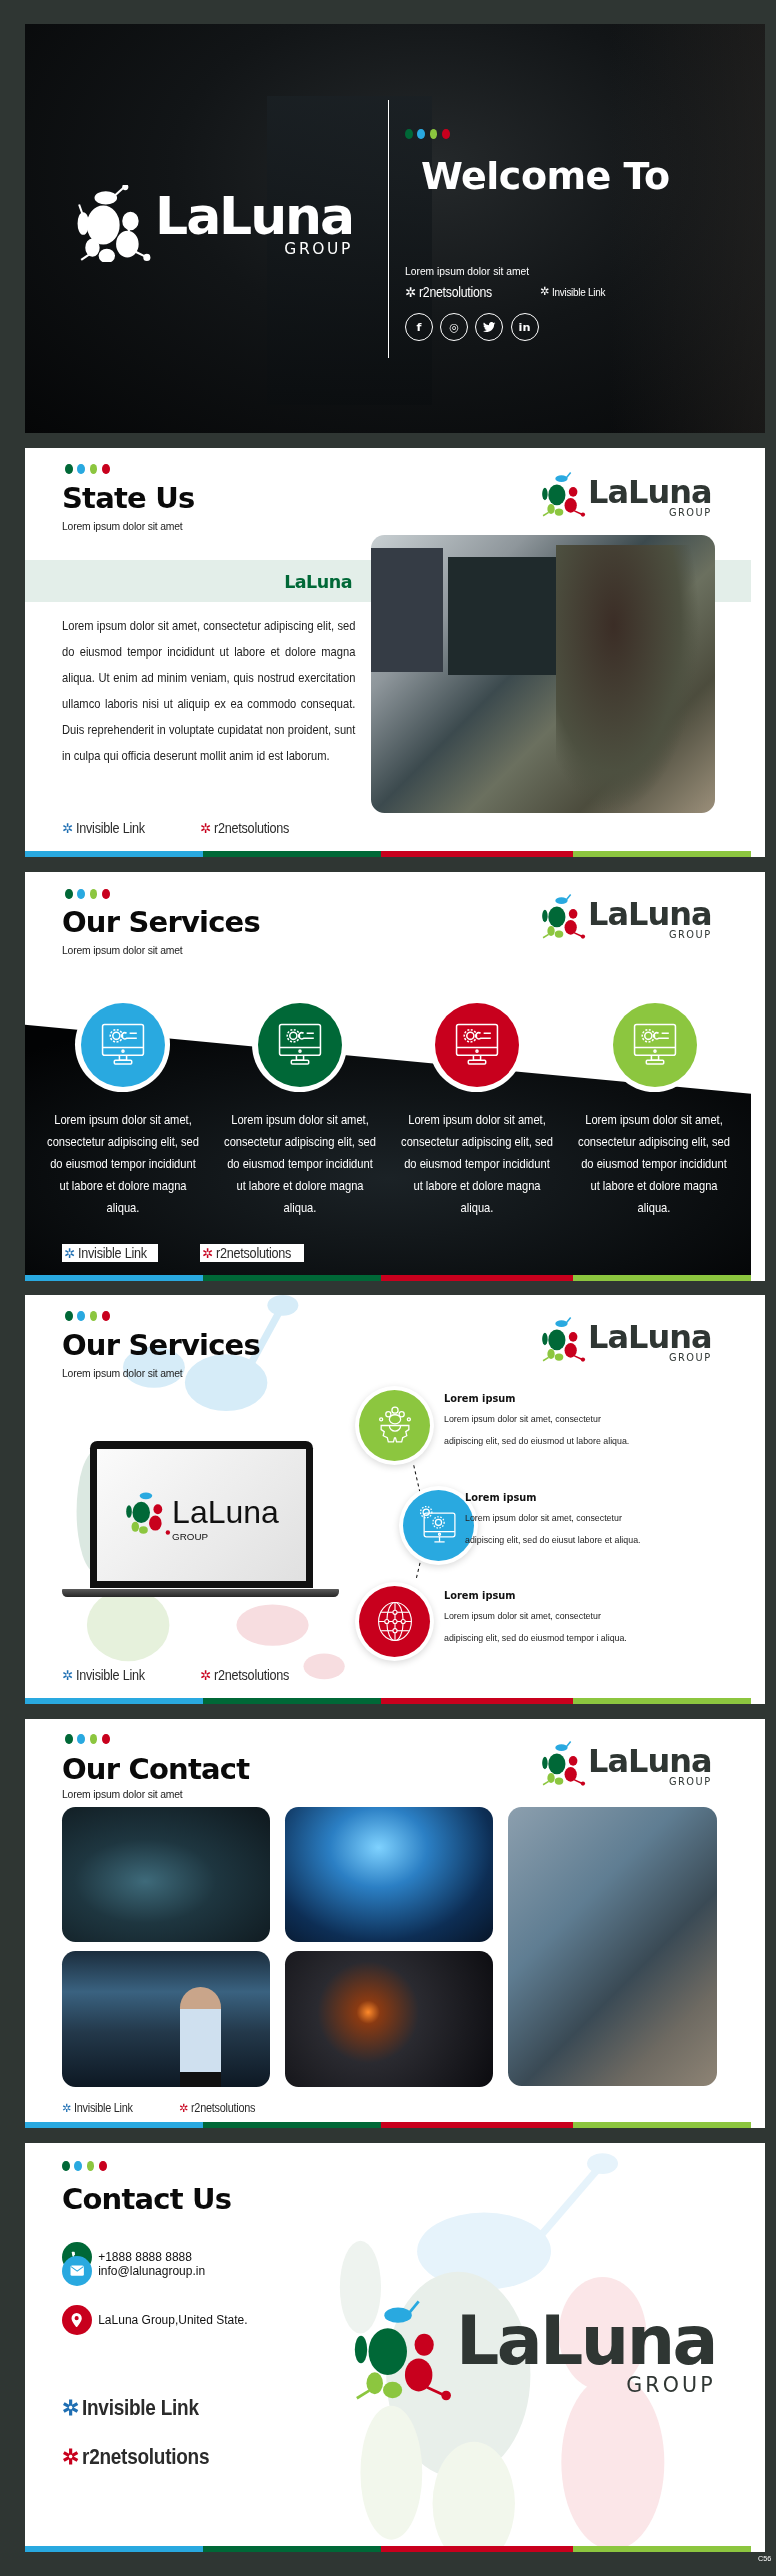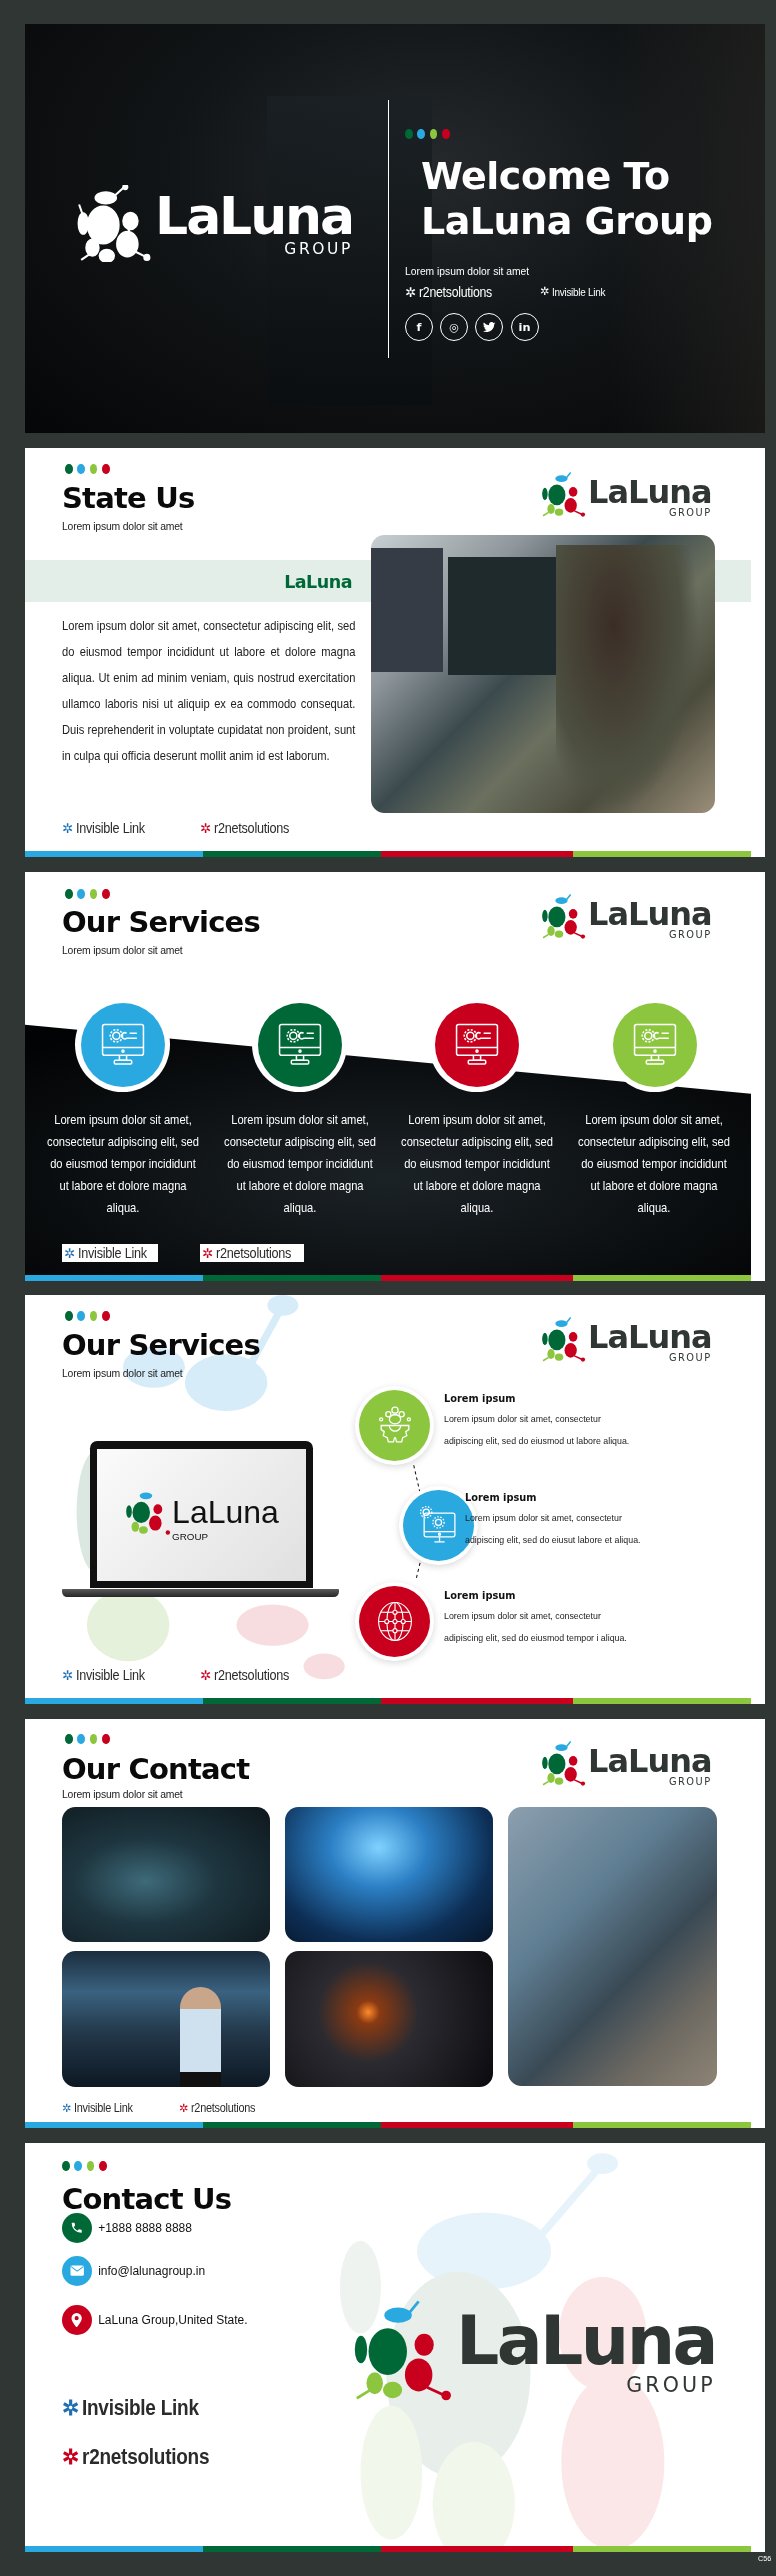--- a/index.html
+++ b/index.html
@@ -64,21 +64,20 @@
 
   <div class="dots" style="left:380px;top:105px;">
     <span style="background:#006837"></span>
     <span style="background:#29a9e0"></span>
     <span style="background:#8cc63f"></span>
     <span style="background:#c8001d"></span>
   </div>
 
   <div style="position:absolute;left:396px;top:130px;color:#fff;font-family:'DejaVu Sans',sans-serif;font-weight:bold;font-size:38px;line-height:45px;letter-spacing:-0.5px;">
     <div>Welcome To</div>
-    <div>LaLuna Group</div>
   </div>
 
   <div style="position:absolute;left:380px;top:242px;color:#fff;font-size:10.3px;">Lorem ipsum dolor sit amet</div>
 
   <div class="mini-logo" style="left:380px;top:260px;color:#fff;font-size:14px;">
     <span style="font-size:13.4px;">✲</span>
     <span class="t">r2netsolutions</span>
   </div>
   <div class="mini-logo" style="left:515px;top:261px;color:#fff;font-size:11.3px;">
     <span style="font-size:11.3px;">✲</span>
@@ -502,21 +501,21 @@
   </svg>
 
   <div class="dots" style="left:37px;top:18px;">
     <span style="background:#006837"></span>
     <span style="background:#29a9e0"></span>
     <span style="background:#8cc63f"></span>
     <span style="background:#c8001d"></span>
   </div>
   <div class="h1" style="left:37px;top:42px;">Contact Us</div>
 
-  <div class="contact-row" style="top:70px;align-items:center;">
+  <div class="contact-row" style="top:99px;align-items:center;">
     <span class="ic" style="background:#006837;">
       <svg width="13.4" height="13.4" viewBox="0 0 24 24">
           <path fill="#fff" d="M6.6 10.8a15.1 15.1 0 0 0 6.6 6.6l2.2-2.2a1 1 0 0 1 1-.25 11.4 11.4 0 0 0 3.6.6 1 1 0 0 1 1 1V20a1 1 0 0 1-1 1A17 17 0 0 1 3 4a1 1 0 0 1 1-1h3.5a1 1 0 0 1 1 1 11.4 11.4 0 0 0 .6 3.6 1 1 0 0 1-.25 1z"></path>
         </svg>
     </span>
     <span>+1888 8888 8888</span>
   </div>
   <div class="contact-row" style="top:113px;">
     <span class="ic" style="background:#29a9e0;">
       <svg width="14.4" height="11.3" viewBox="0 0 28 22">

